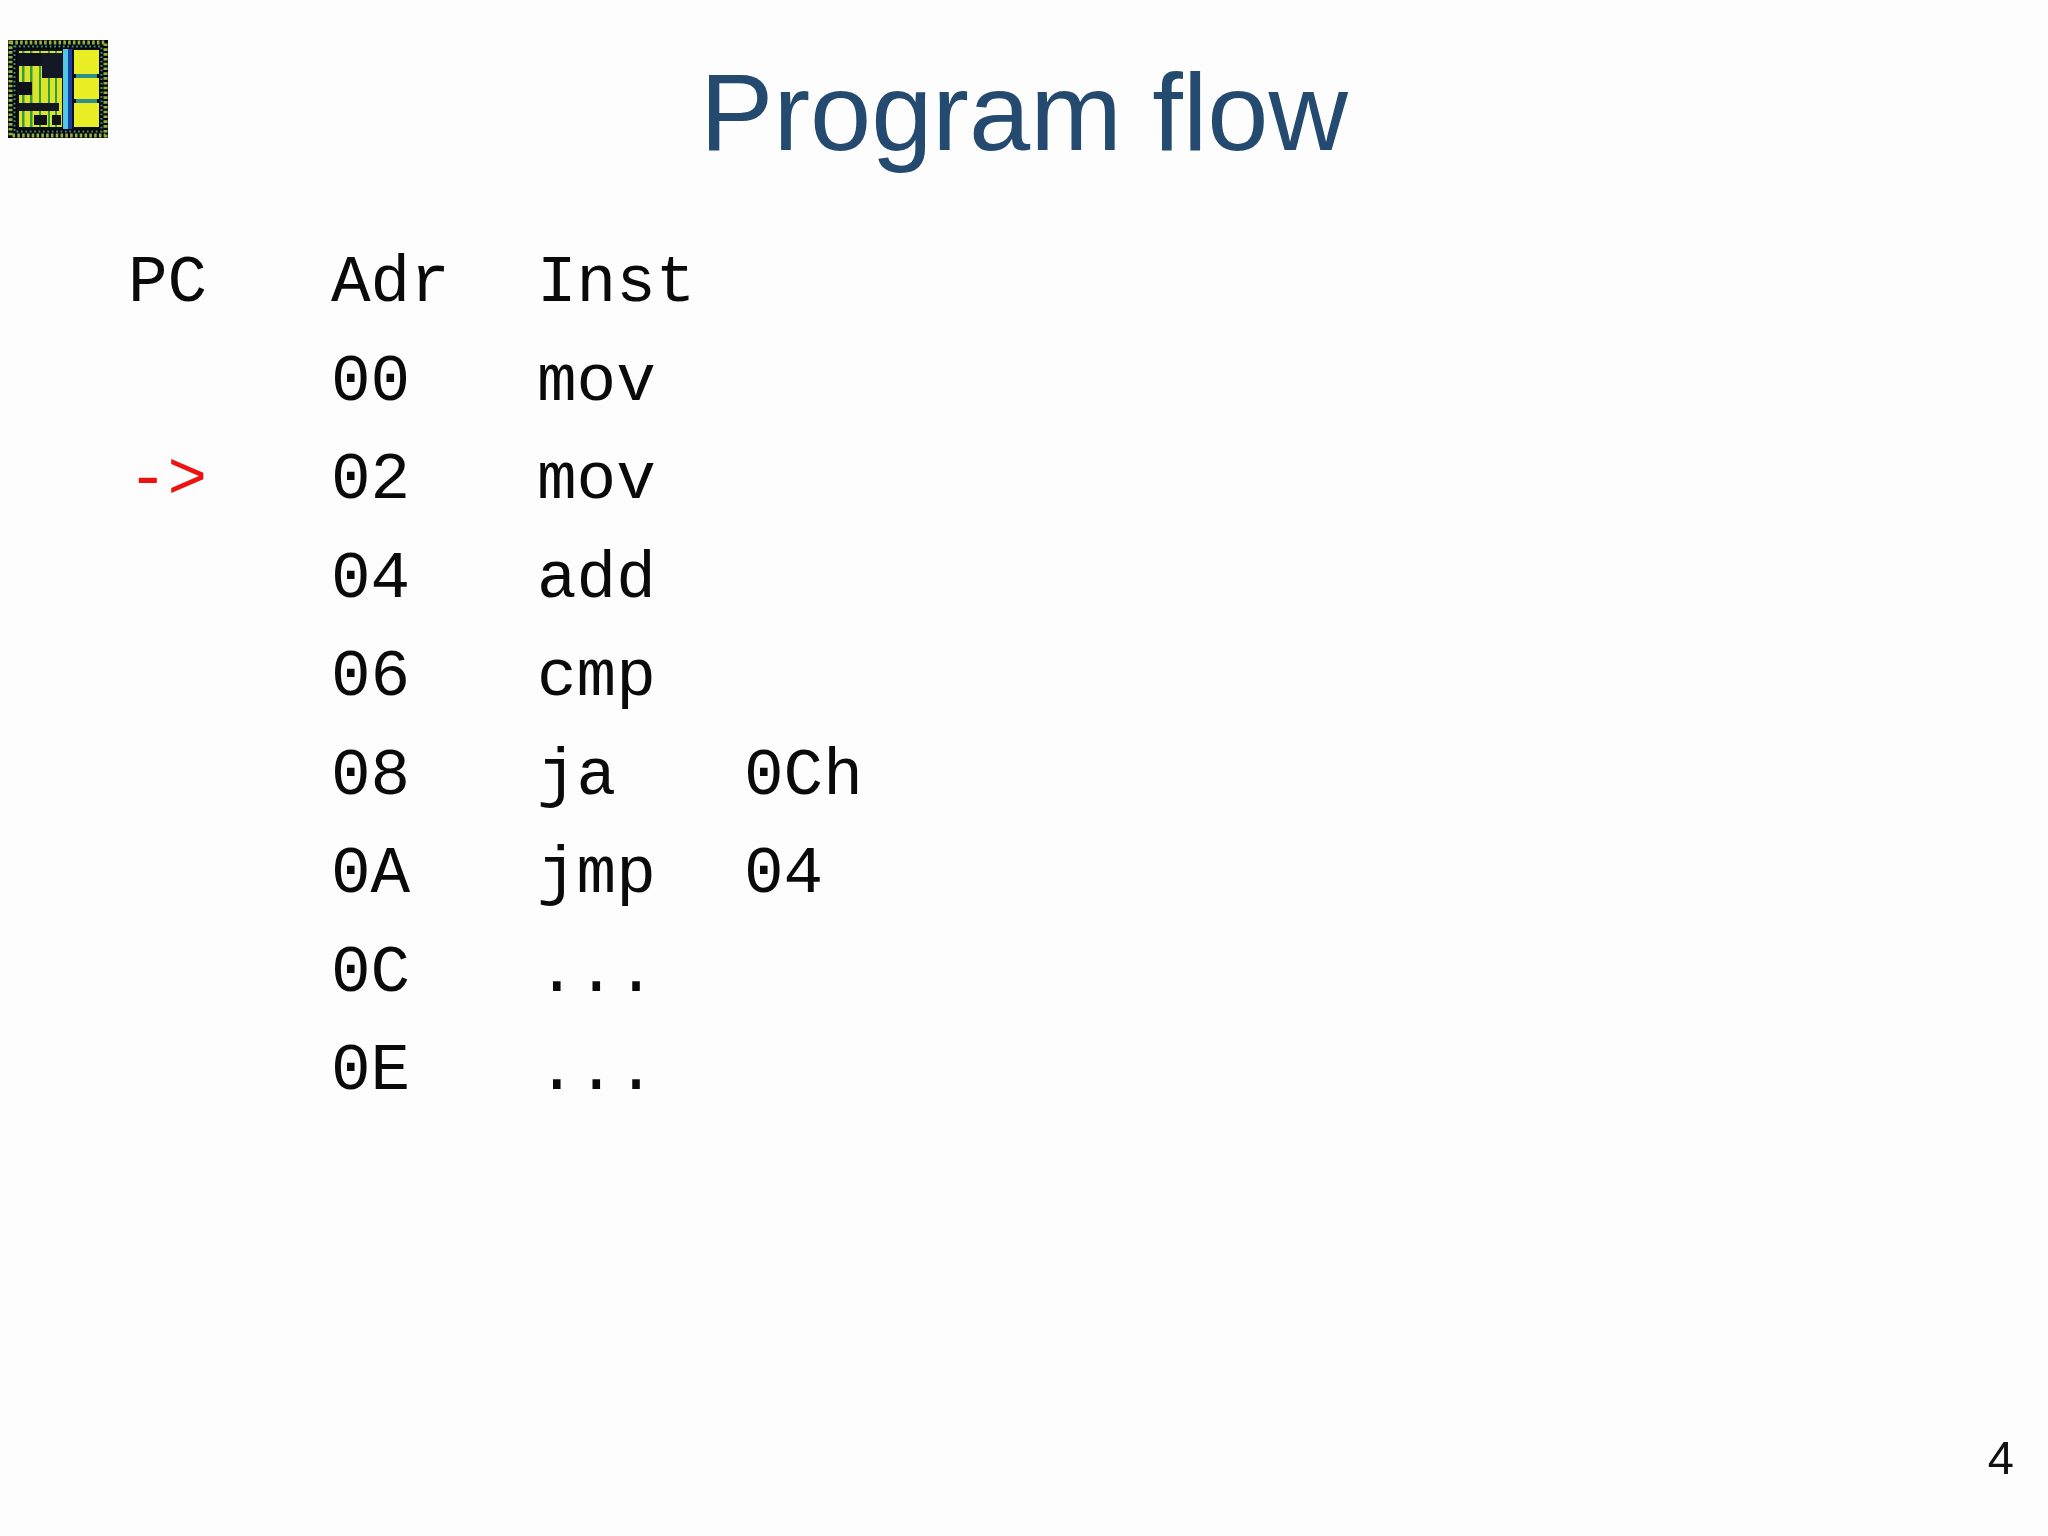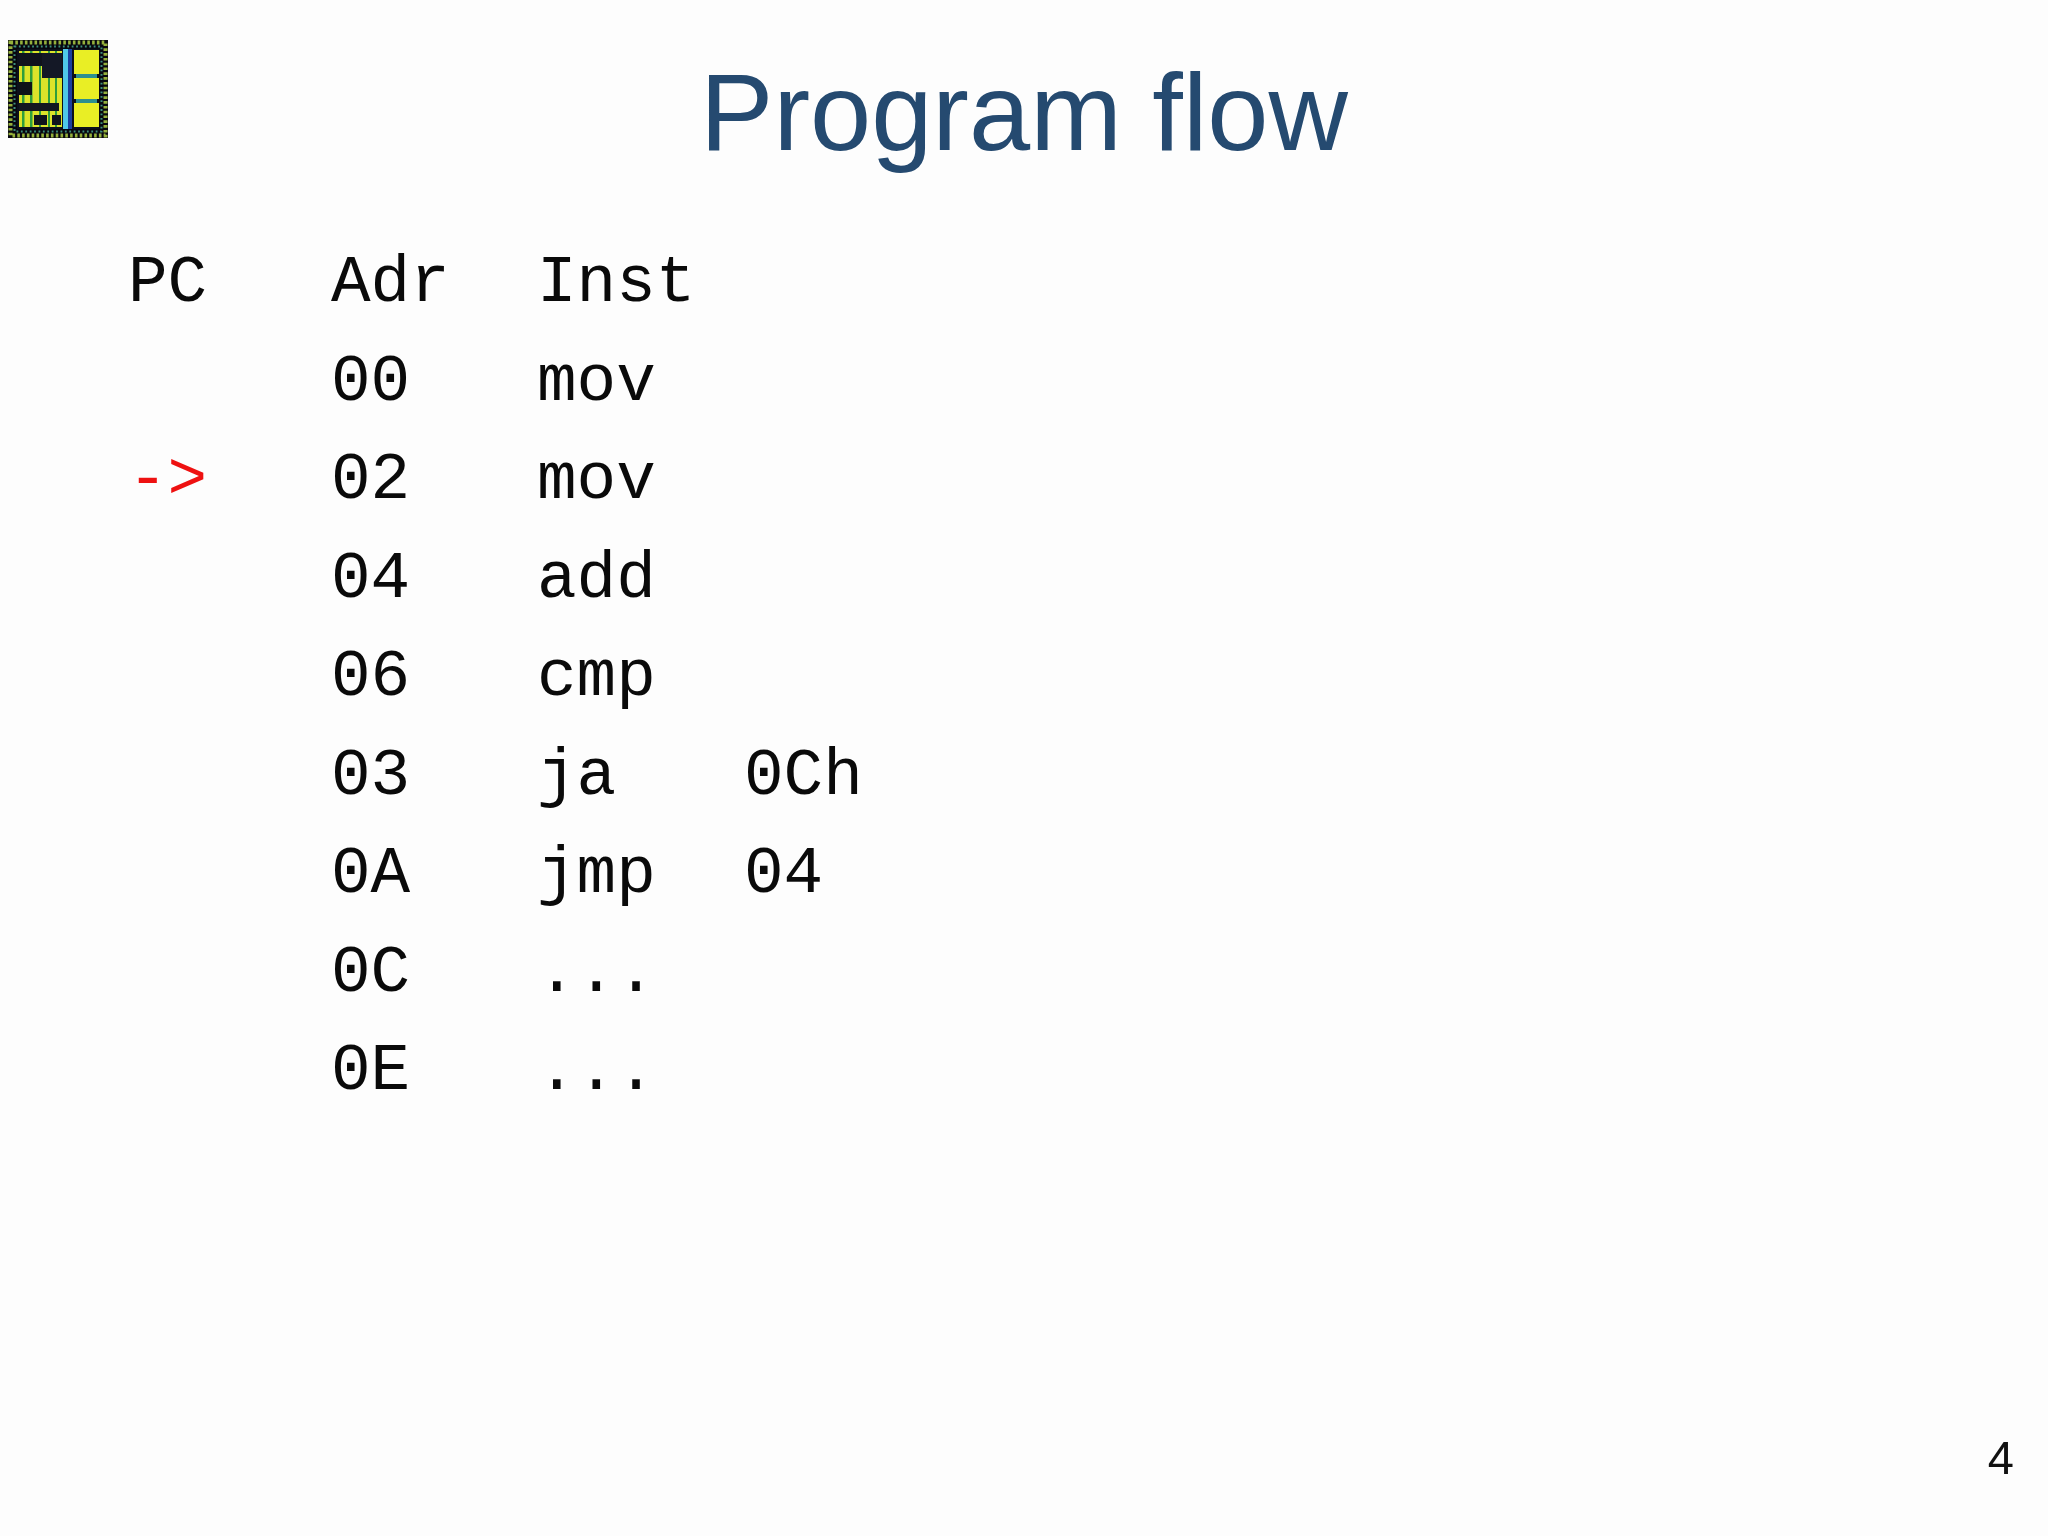--- a/index.html
+++ b/index.html
@@ -136,21 +136,21 @@
     <span class="col-adr">04</span>
     <span class="col-inst">add</span>
   </div>
 
   <div class="code-line">
     <span class="col-adr">06</span>
     <span class="col-inst">cmp</span>
   </div>
 
   <div class="code-line">
-    <span class="col-adr">03</span>
+    <span class="col-adr">08</span>
     <span class="col-inst">ja</span>
     <span class="col-op">0Ch</span>
   </div>
 
   <div class="code-line">
     <span class="col-adr">0A</span>
     <span class="col-inst">jmp</span>
     <span class="col-op">04</span>
   </div>
 

